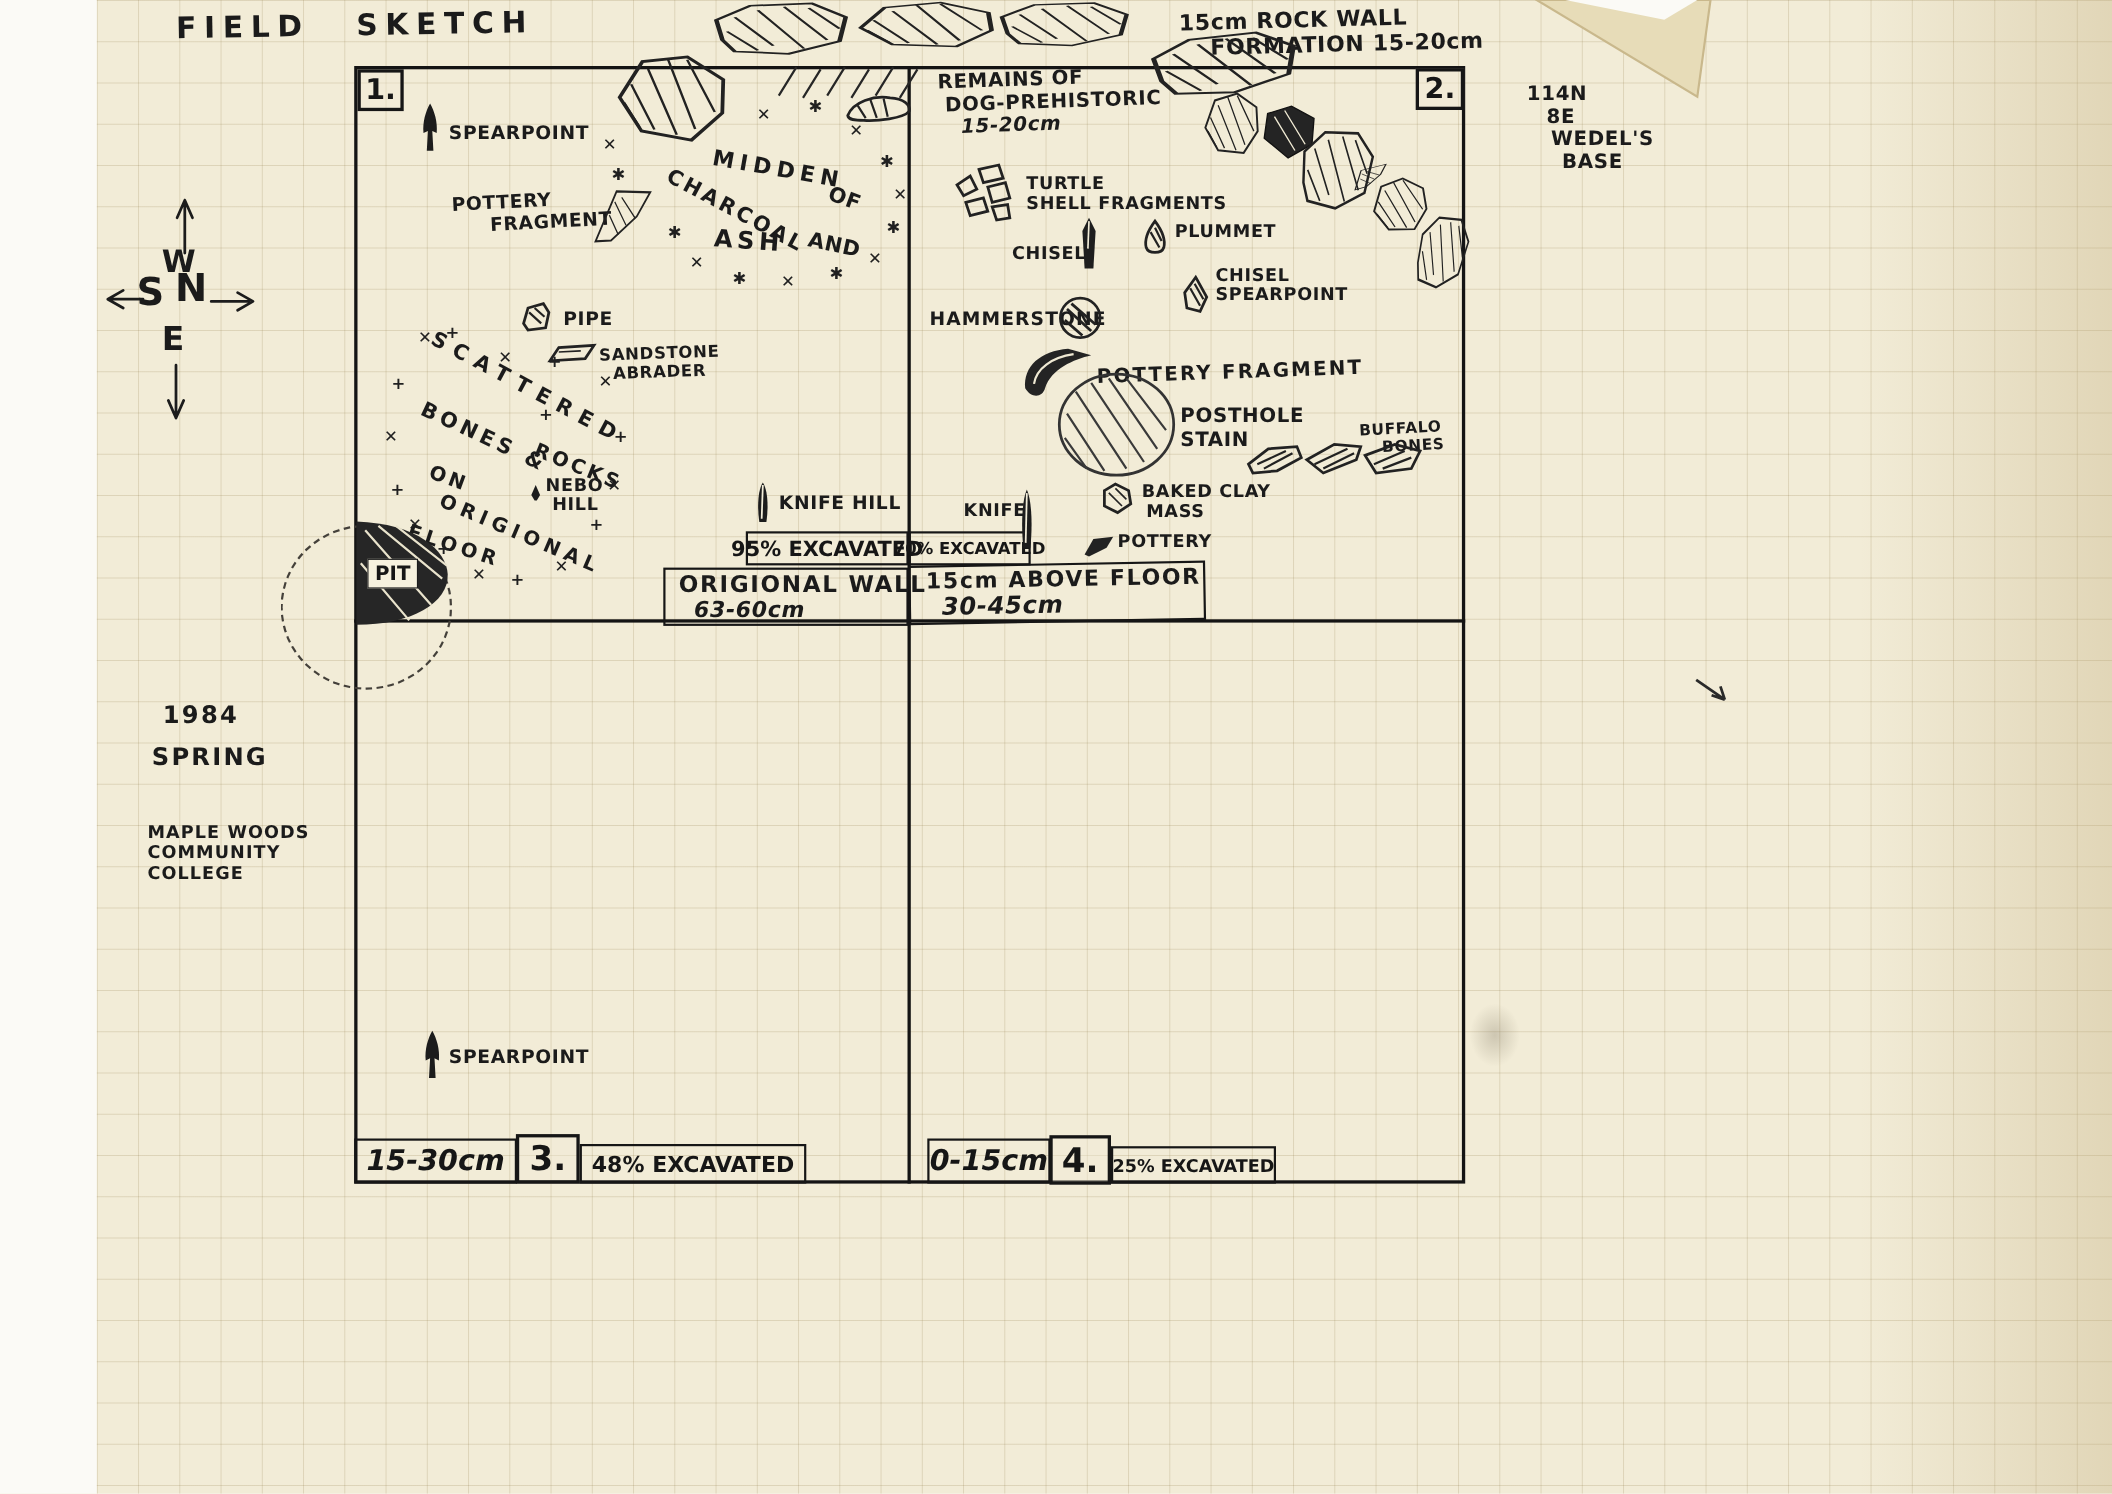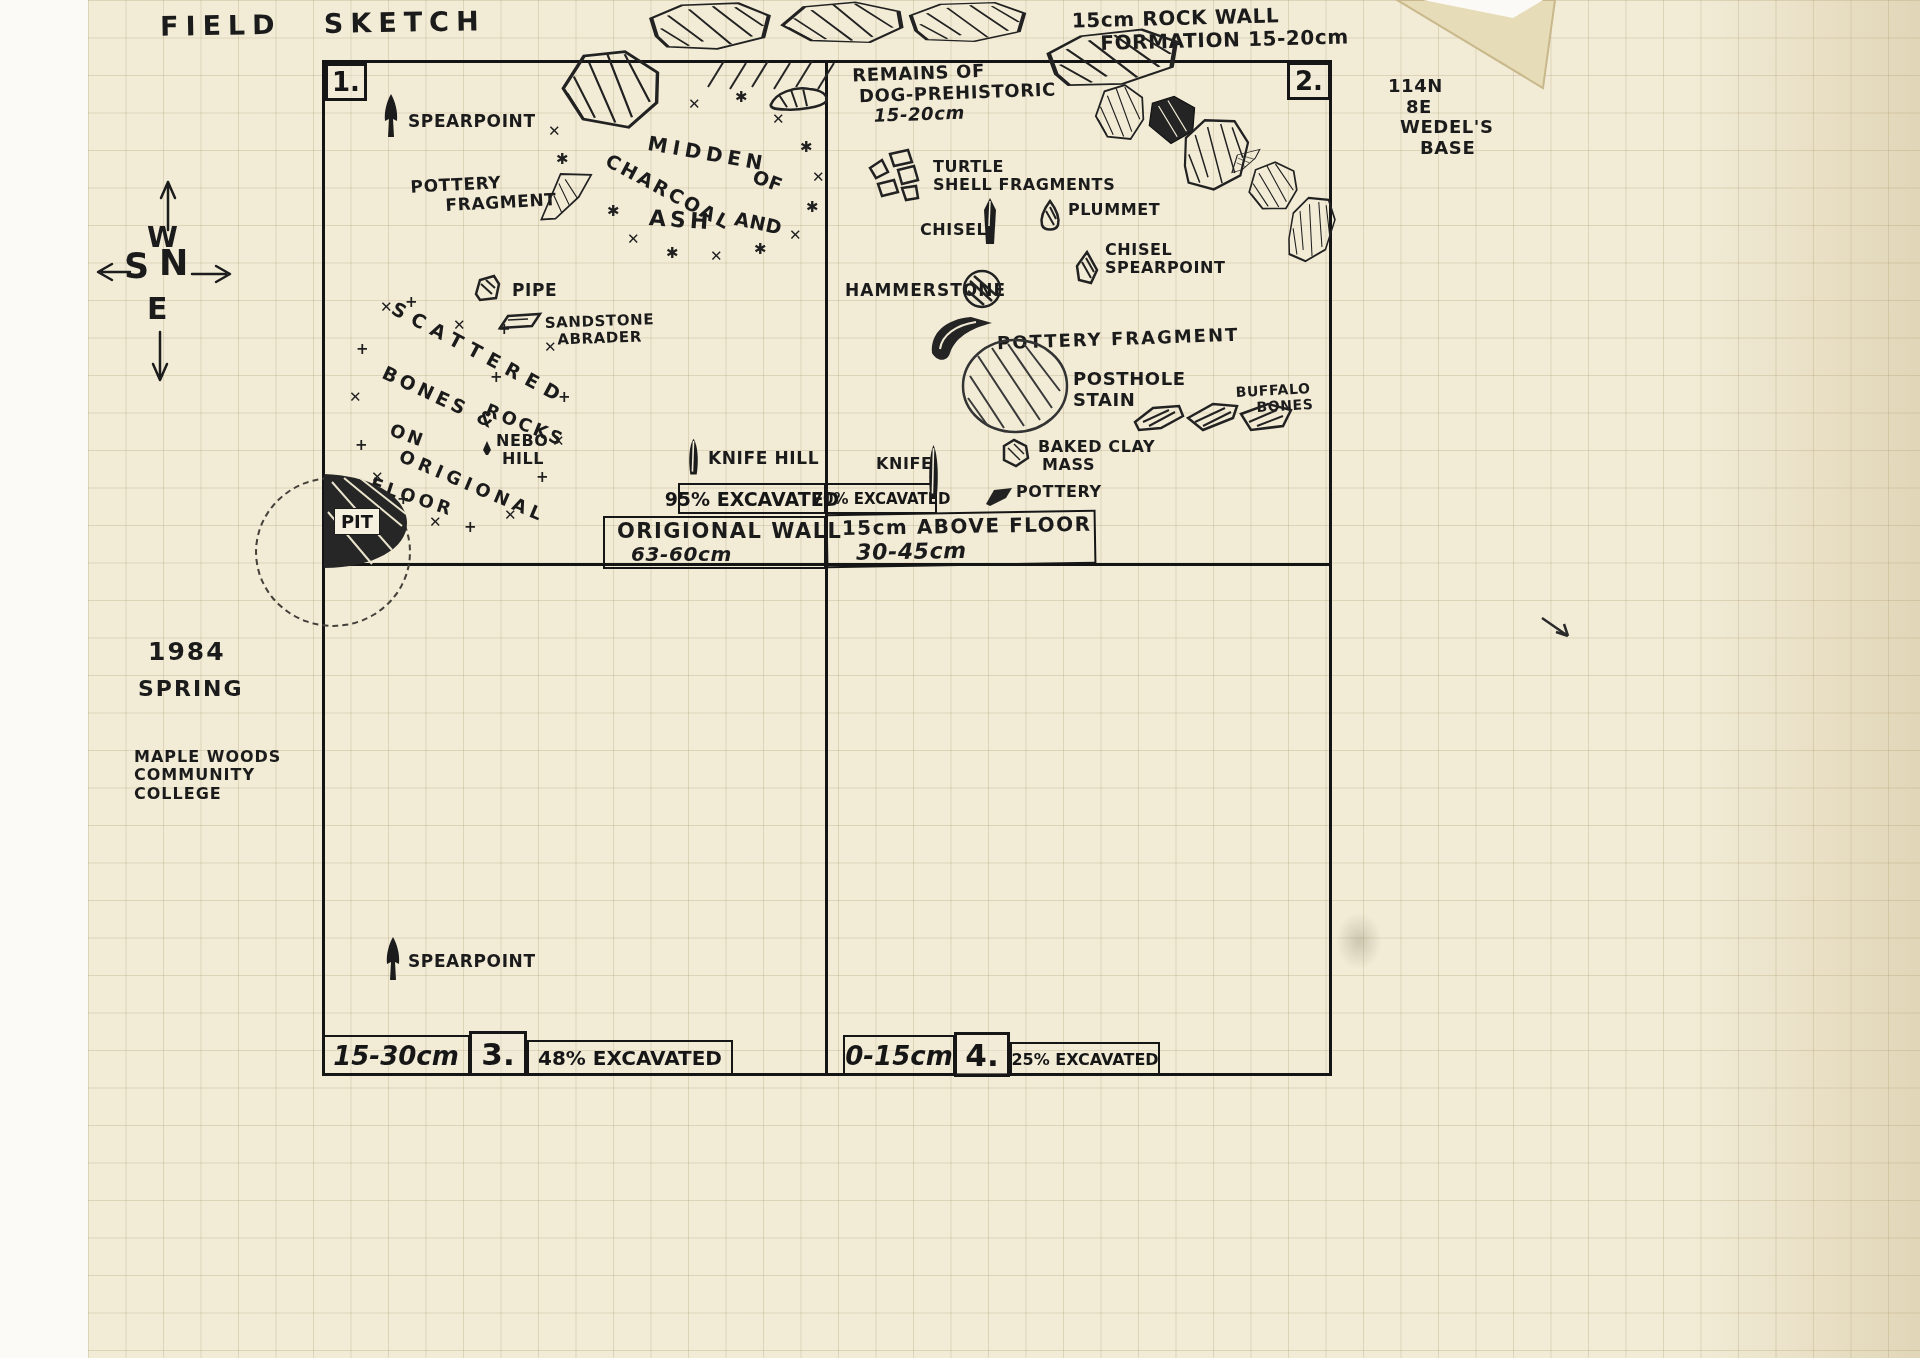--- a/index.html
+++ b/index.html
@@ -87,38 +87,38 @@
 <div class="shade-right"></div>
 
 <div class="abs hand" style="left:160px;top:8px;font-size:27px;letter-spacing:7px;word-spacing:26px;transform:rotate(-1deg)">FIELD SKETCH</div>
 <div class="abs hand" style="left:1072px;top:6px;font-size:20px;transform:rotate(-1.5deg)">
   <div>15cm ROCK WALL</div>
   <div style="margin-left:28px">FORMATION 15-20cm</div>
 </div>
 <div class="abs hand" style="left:1388px;top:76px;font-size:18px;">
   <div>114N</div>
   <div style="margin-left:18px">8E</div>
-  <div style="margin-left:12px">WEDEL'S</div>
+  <div style="margin-left:22px">WEDEL'S</div>
   <div style="margin-left:32px">BASE</div>
 </div>
 
 <svg class="abs" style="left:92px;top:172px" width="150" height="215">
   <g stroke="#1c1c1c" stroke-width="2.5" fill="none" stroke-linecap="round">
     <path d="M76,58 L76,14 M76,10 L69,26 M76,10 L83,26"></path>
     <path d="M38,100 L10,100 M6,100 L20,92 M6,100 L20,108"></path>
     <path d="M100,102 L134,102 M138,102 L124,94 M138,102 L124,110"></path>
     <path d="M68,160 L68,204 M68,208 L61,192 M68,208 L75,192"></path>
   </g>
 </svg>
 <span class="abs hand" style="left:147px;top:222px;font-size:28px">W</span>
 <span class="abs hand" style="left:124px;top:246px;font-size:35px">S</span>
 <span class="abs hand" style="left:159px;top:243px;font-size:35px">N</span>
 <span class="abs hand" style="left:147px;top:292px;font-size:30px">E</span>
 
-<span class="abs hand" style="left:148px;top:638px;font-size:25px;letter-spacing:2px">1984</span>
+<span class="abs hand" style="left:148px;top:638px;font-size:22px;letter-spacing:2px">1984</span>
 <span class="abs hand" style="left:138px;top:676px;font-size:22px;letter-spacing:2px">SPRING</span>
 <div class="abs hand" style="left:134px;top:748px;font-size:16px;letter-spacing:1px">
   <div>MAPLE WOODS</div>
   <div>COMMUNITY</div>
   <div>COLLEGE</div>
 </div>
 
 <div class="square"></div>
 <div class="vline"></div>
 <div class="hline"></div>

